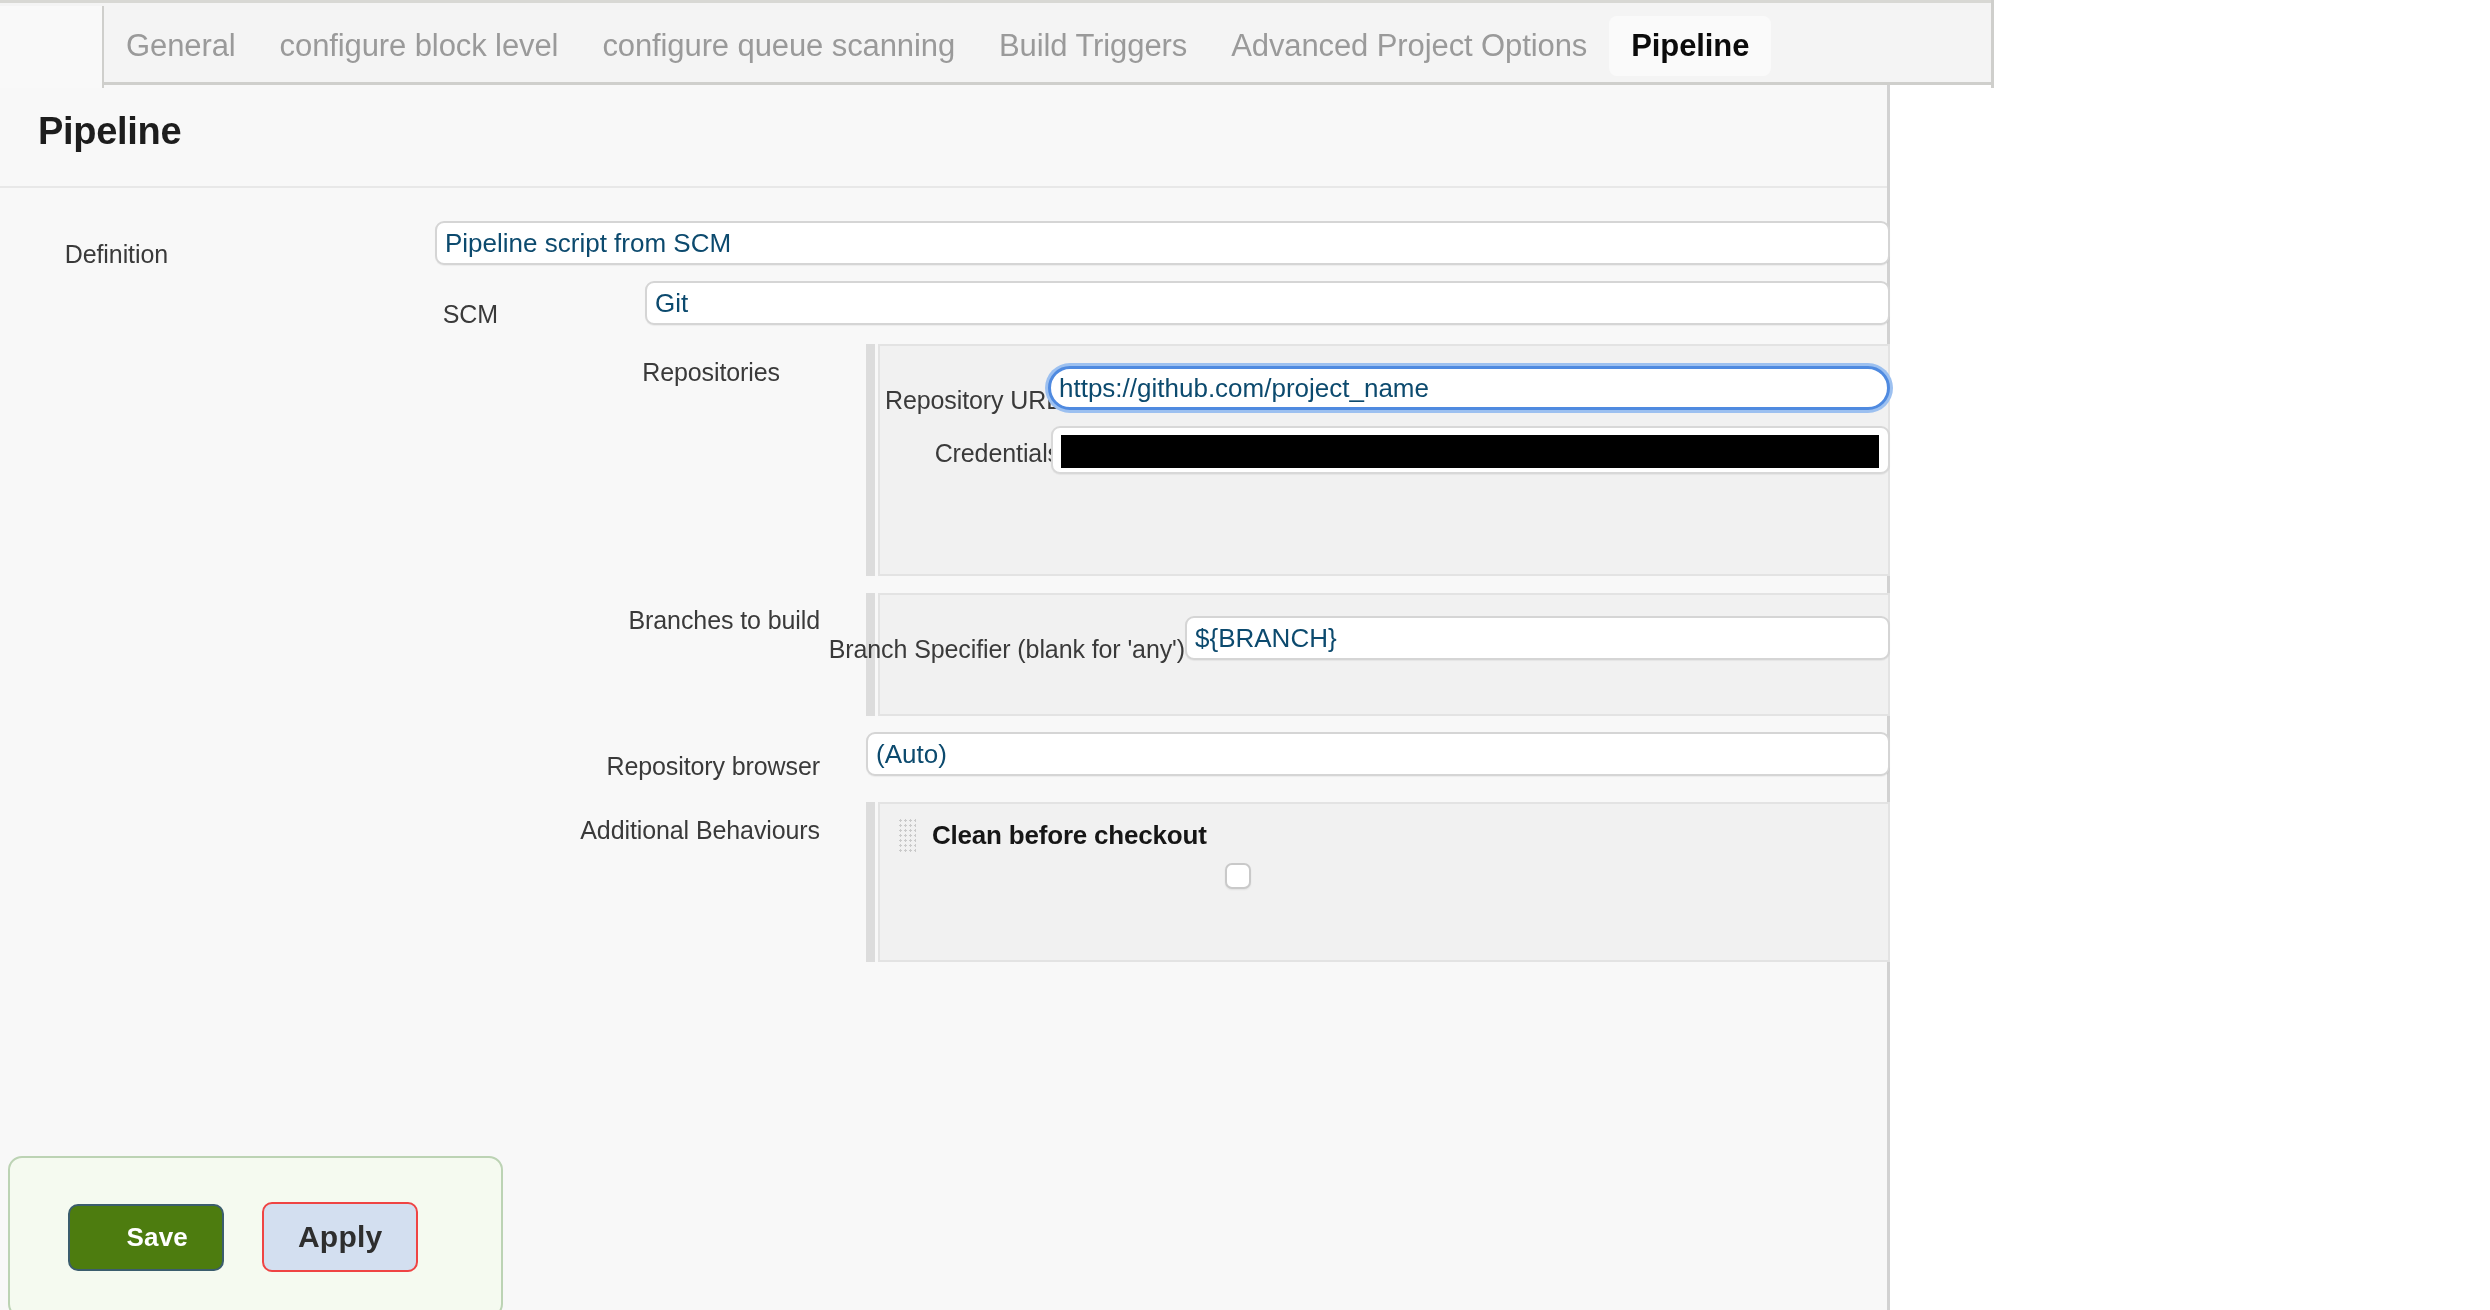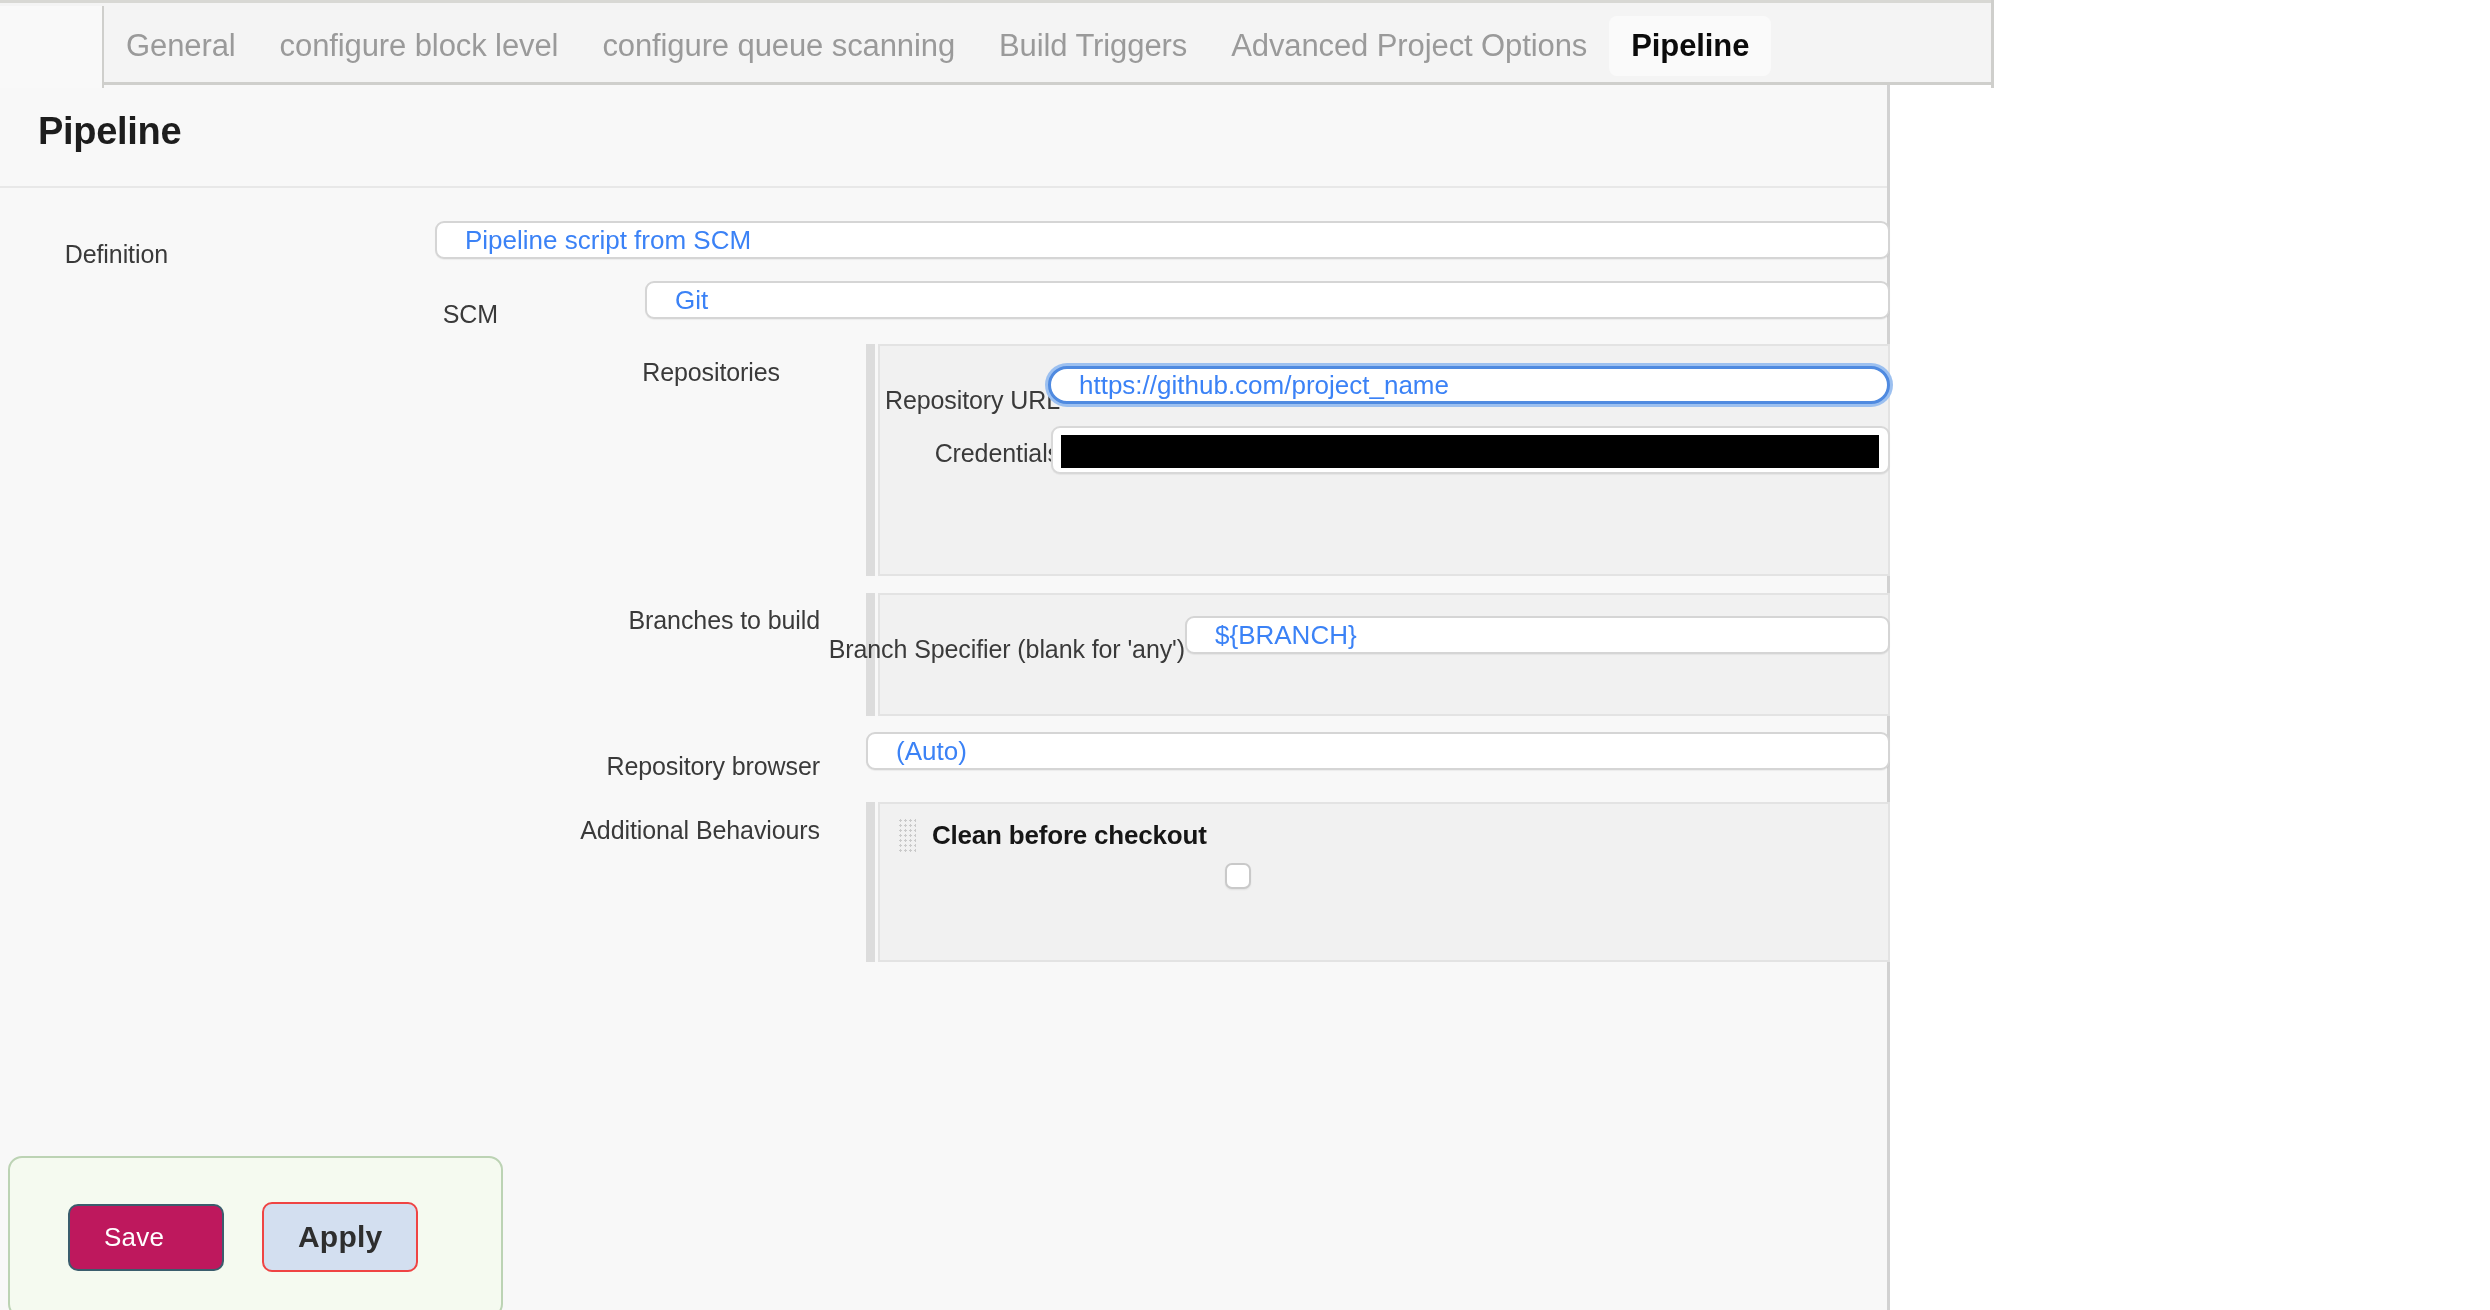--- a/index.html
+++ b/index.html
@@ -100,25 +100,25 @@
     white-space: nowrap;
     letter-spacing: -0.1px;
   }
 
   
   .select, .textinput {
     background: #ffffff;
     border: 2px solid #d5d5d5;
     border-radius: 9px;
     font-size: 26px;
-    color: #3b82f6;
-    padding: 9px 28px;
+    color: #0c4a6e;
+    padding: 9px 8px;
     display: flex;
     align-items: center;
-    height: 38px;
+    height: 44px;
     box-shadow: 0 1px 1px rgba(0,0,0,0.05);
     overflow: hidden;
     white-space: nowrap;
   }
   .textinput.focused {
     border: 3px solid #4f8ae0;
     box-shadow: 0 0 0 3px #9cc0f0;
     border-radius: 8px;
   }
 
@@ -183,29 +183,29 @@
     height: 162px;
     background: #f5faf0;
     border: 2px solid #bcd3b4;
     border-radius: 14px;
     display: flex;
     align-items: center;
     padding-left: 58px;
     gap: 38px;
   }
   .btn-save {
-    background: #be185d;
+    background: #4d7c0f;
     color: #ffffff;
     font-size: 26px;
-    font-weight: normal;
+    font-weight: bold;
     border: 2px solid #3b5d6d;
     border-radius: 10px;
     padding: 16px 34px;
     min-width: 156px;
-    text-align: left;
+    text-align: right;
     cursor: pointer;
     letter-spacing: 0.2px;
   }
   .btn-apply {
     background: #d3dff0;
     color: #2e2e2e;
     font-size: 30px;
     font-weight: bold;
     border: 2px solid #ef4444;
     border-radius: 10px;

